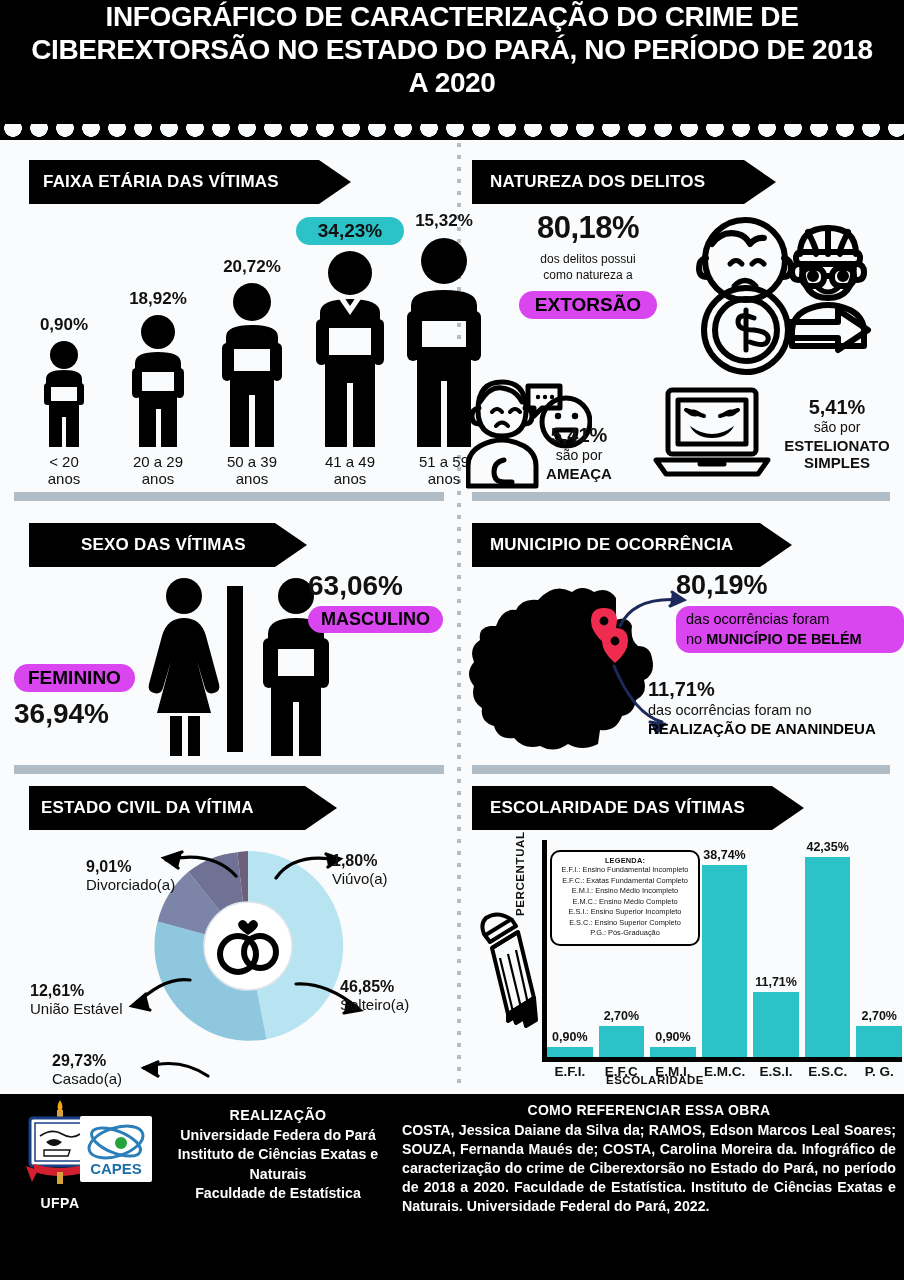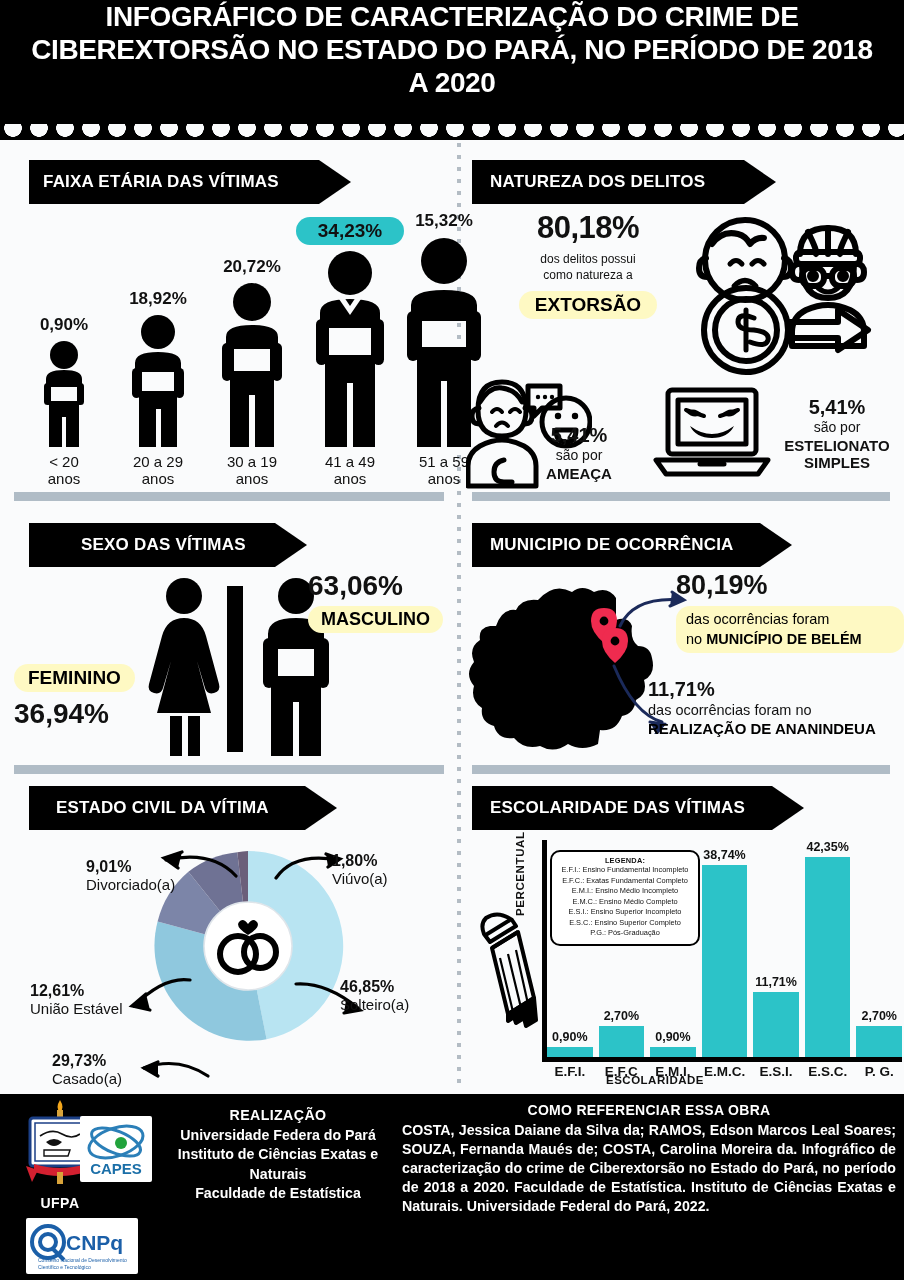--- a/index.html
+++ b/index.html
@@ -62,25 +62,25 @@
 
   #b-faixa  { top: 160px; width: 290px; }
   #b-nat    { top: 160px; width: 272px; }
   #b-sexo   { top: 523px; width: 246px; }
   #b-mun    { top: 523px; width: 288px; }
   #b-civil  { top: 786px; width: 276px; }
   #b-esc    { top: 786px; width: 300px; }
 
   .banner.left#b-faixa  { padding-left: 14px; }
   .banner.left#b-sexo   { padding-left: 52px; }
-  .banner.left#b-civil  { padding-left: 27px; }
+  .banner.left#b-civil  { padding-left: 12px; }
 
   
   .pill {
-    background: #fef9c3; border-radius: 999px; display: inline-block;
+    background: #d946ef; border-radius: 999px; display: inline-block;
     padding: 2px 12px; color: #000;
   }
 
   
   .ages { position: absolute; left: 0; top: 208px; width: 457px; height: 280px; }
   .age-col { position: absolute; bottom: 0; text-align: center; }
   .age-pct {
     font-size: 17px; font-weight: 900; color: #111; white-space: nowrap;
     margin-bottom: 4px;
   }
@@ -234,21 +234,21 @@
     <div class="age-col" style="left:200px; width:104px;">
       <div class="age-pct">20,72%</div>
       <svg class="age-fig" width="70" height="166" viewBox="0 0 70 166">
         <circle cx="35" cy="21" r="19" fill="#000"></circle>
         <path d="M9 56 q0-12 26-12 q26 0 26 12 l0 34 q0 6-6 6 l-2 0 l0-28 l-36 0 l0 28 l-2 0 q-6 0-6-6 z" fill="#000"></path>
         <rect x="5" y="62" width="10" height="38" rx="5" fill="#000"></rect>
         <rect x="55" y="62" width="10" height="38" rx="5" fill="#000"></rect>
         <rect x="13" y="90" width="44" height="76" fill="#000"></rect>
         <rect x="32" y="114" width="6" height="52" fill="#fafbfc"></rect>
       </svg>
-      <div class="age-lbl">30 a 19
+      <div class="age-lbl">50 a 39
 anos</div>
     </div>
 
     <div class="age-col" style="left:296px; width:108px;">
       <div class="age-pct hl">34,23%</div>
       <svg class="age-fig" width="78" height="198" viewBox="0 0 78 198">
         <circle cx="39" cy="24" r="22" fill="#000"></circle>
         <path d="M9 64 q0-14 30-14 q30 0 30 14 l0 42 q0 7-7 7 l-2 0 l0-34 l-42 0 l0 34 l-2 0 q-7 0-7-7 z" fill="#000"></path>
         <rect x="5" y="70" width="11" height="46" rx="5.5" fill="#000"></rect>
         <rect x="62" y="70" width="11" height="46" rx="5.5" fill="#000"></rect>
@@ -598,30 +598,20 @@
 
     <div class="logo-capes">
       <svg width="72" height="66" viewBox="0 0 72 66">
         <ellipse cx="36" cy="26" rx="28" ry="14" fill="none" stroke="#2b7fb8" stroke-width="3" transform="rotate(-18 36 26)"></ellipse>
         <ellipse cx="36" cy="26" rx="26" ry="11" fill="none" stroke="#2b7fb8" stroke-width="3" transform="rotate(22 36 26)"></ellipse>
         <circle cx="41" cy="27" r="6" fill="#22a33c"></circle>
         <text x="36" y="58" font-family="Liberation Sans, sans-serif" font-size="15" font-weight="bold" fill="#1b6fa8" text-anchor="middle">CAPES</text>
       </svg>
     </div>
 
-    <div class="logo-cnpq">
-      <svg width="112" height="56" viewBox="0 0 112 56">
-        <circle cx="22" cy="24" r="16" fill="none" stroke="#1b5fa8" stroke-width="4"></circle>
-        <circle cx="22" cy="24" r="8" fill="none" stroke="#1b5fa8" stroke-width="4"></circle>
-        <path d="M26 30 l12 12" stroke="#1b5fa8" stroke-width="4"></path>
-        <text x="40" y="32" font-family="Liberation Sans, sans-serif" font-size="21" font-weight="bold" fill="#1b5fa8">CNPq</text>
-        <text x="12" y="44" font-family="Liberation Sans, sans-serif" font-size="5" fill="#1b5fa8">Conselho Nacional de Desenvolvimento</text>
-        <text x="12" y="51" font-family="Liberation Sans, sans-serif" font-size="5" fill="#1b5fa8">Científico e Tecnológico</text>
-      </svg>
-    </div>
 
     <div class="realiza">
       <div class="hd">REALIZAÇÃO</div>
       <div style="white-space:pre-line">Universidade Federa do Pará
 Instituto de Ciências Exatas e Naturais
 Faculdade de Estatística</div>
     </div>
 
     <div class="refer">
       <div class="hd">COMO REFERENCIAR ESSA OBRA</div>

